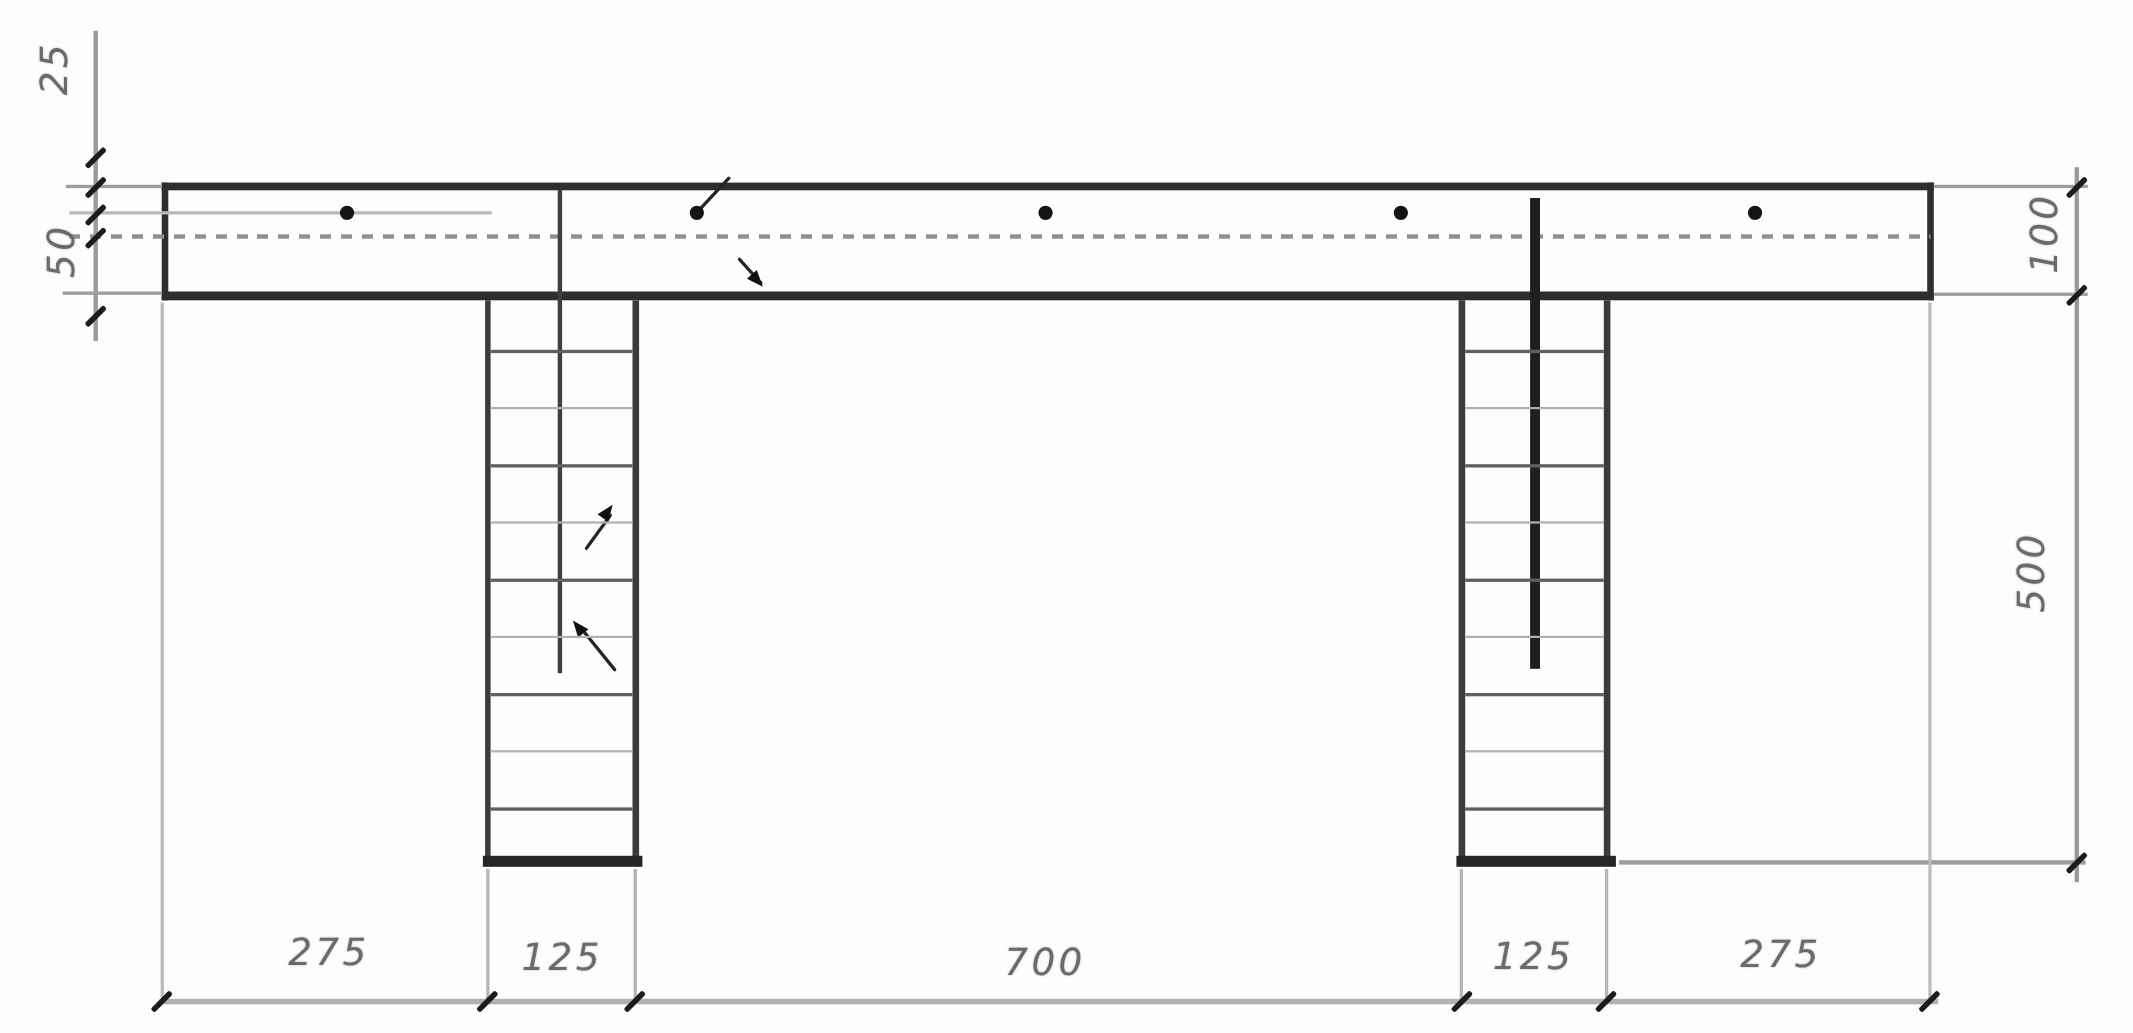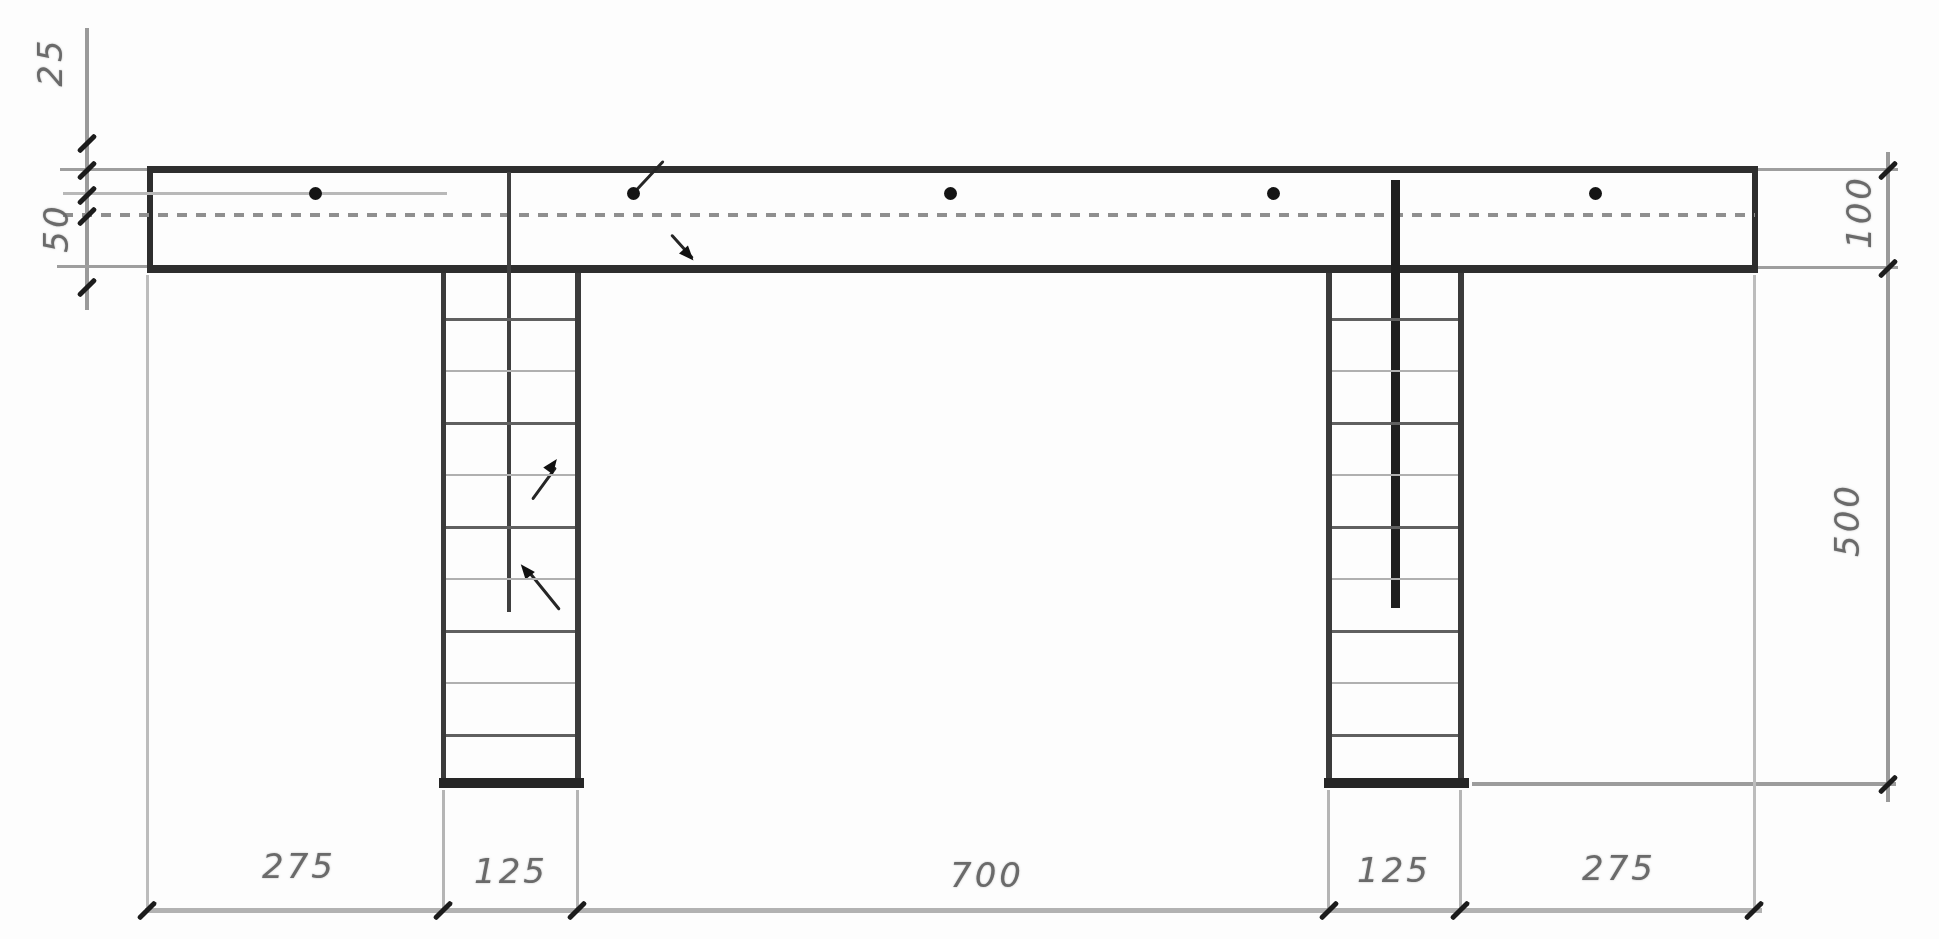--- a/index.html
+++ b/index.html
@@ -77,21 +77,21 @@
   <div class="ln" style="left:1327px;top:790px;width:3px;height:120px;background:#b5b5b5;"></div>
   <div class="ln" style="left:1459px;top:790px;width:3px;height:120px;background:#b5b5b5;"></div>
   <div class="tick" style="left:135px;top:908px;"></div>
   <div class="tick" style="left:431px;top:908px;"></div>
   <div class="tick" style="left:565px;top:908px;"></div>
   <div class="tick" style="left:1317px;top:908px;"></div>
   <div class="tick" style="left:1448px;top:908px;"></div>
   <div class="tick" style="left:1742px;top:908px;"></div>
   <div class="dim-label" style="left:299px;top:866px;">275</div>
   <div class="dim-label" style="left:511px;top:871px;">125</div>
-  <div class="dim-label" style="left:950px;top:875px;margin-left:37px;">700</div>
+  <div class="dim-label" style="left:950px;top:875px;">700</div>
   <div class="dim-label" style="left:1394px;top:870px;">125</div>
   <div class="dim-label" style="left:1619px;top:868px;">275</div>
 
 <div class="dot" style="left: 309px; top: 187px;"></div>
     <div class="dot" style="left: 627px; top: 187px;"></div>
     <div class="dot" style="left: 944px; top: 187px;"></div>
     <div class="dot" style="left: 1267px; top: 187px;"></div>
     <div class="dot" style="left: 1589px; top: 187px;"></div>
     <div class="stir" style="left: 446px; top: 318px; width: 129px; height: 3px; background: rgb(96, 96, 96);"></div>
     <div class="stir" style="left: 446px; top: 370px; width: 129px; height: 2px; background: rgb(176, 176, 176);"></div>

